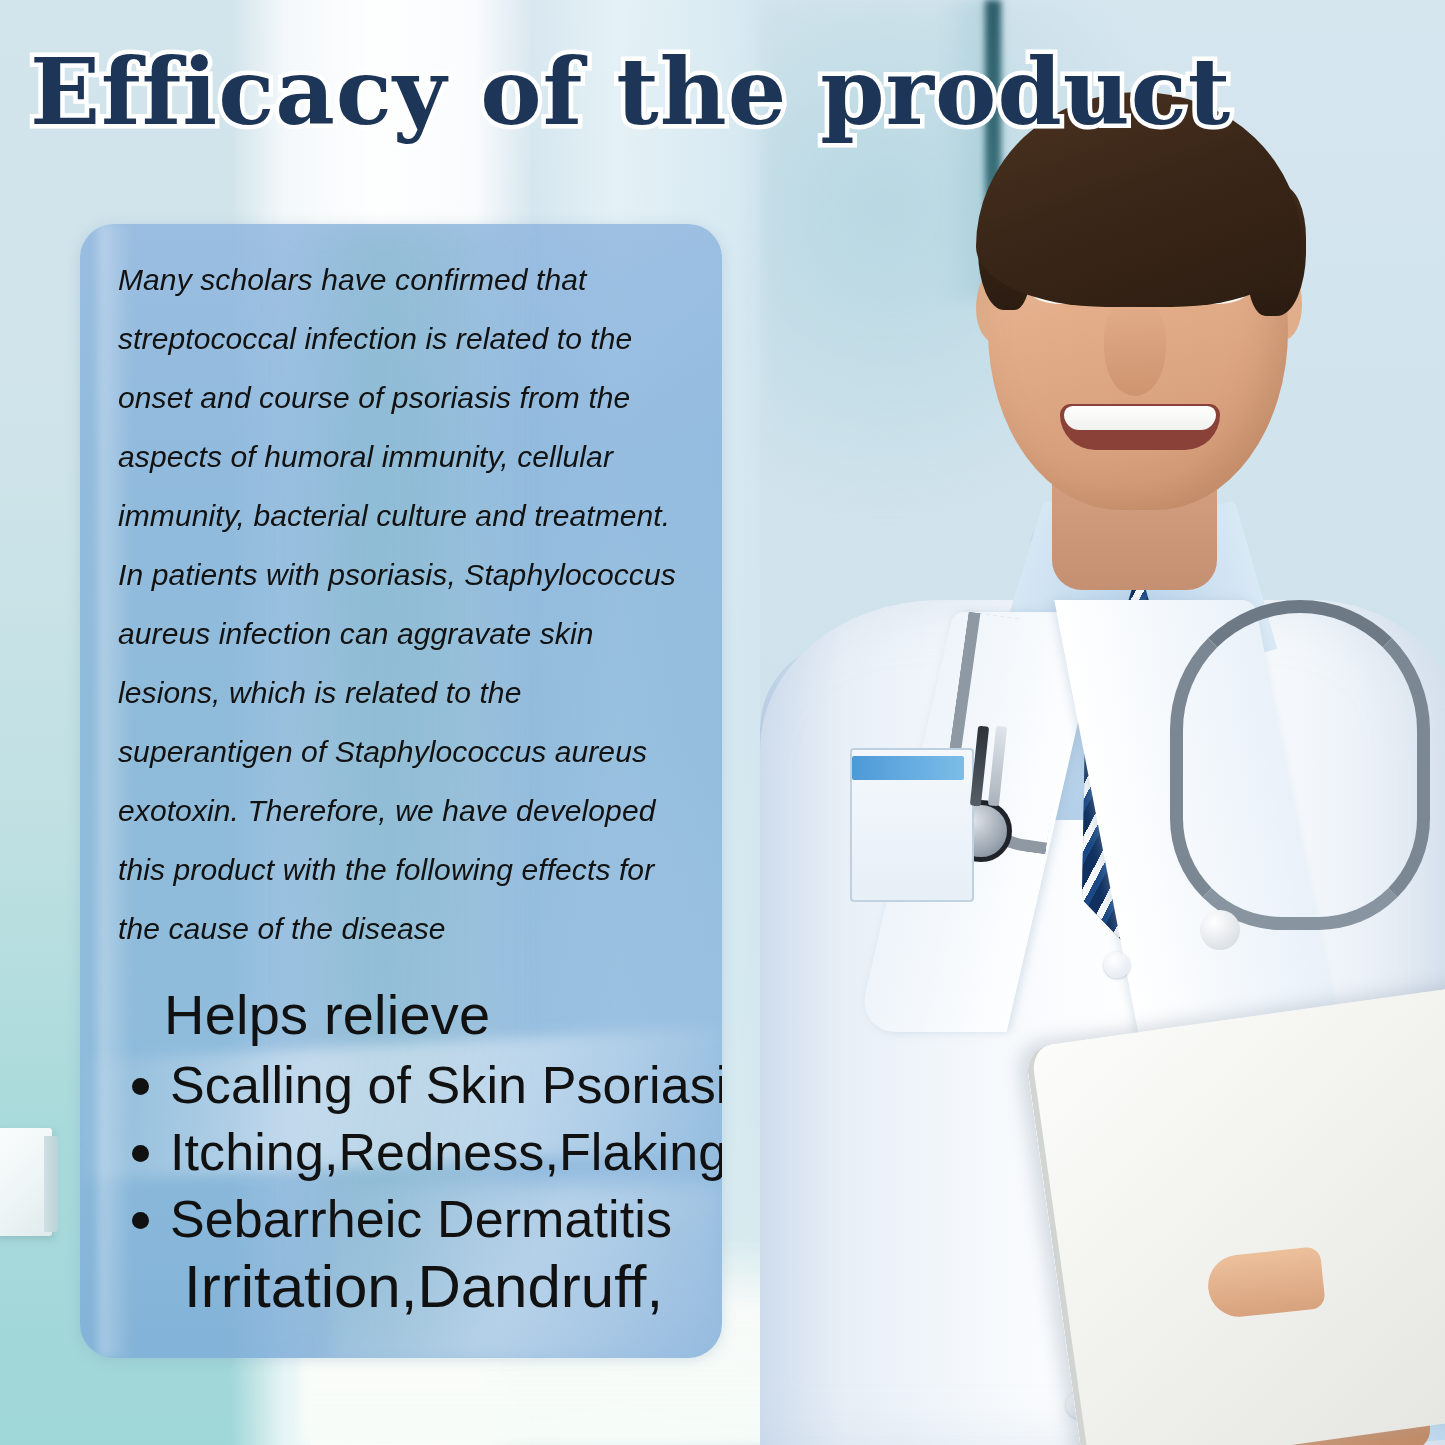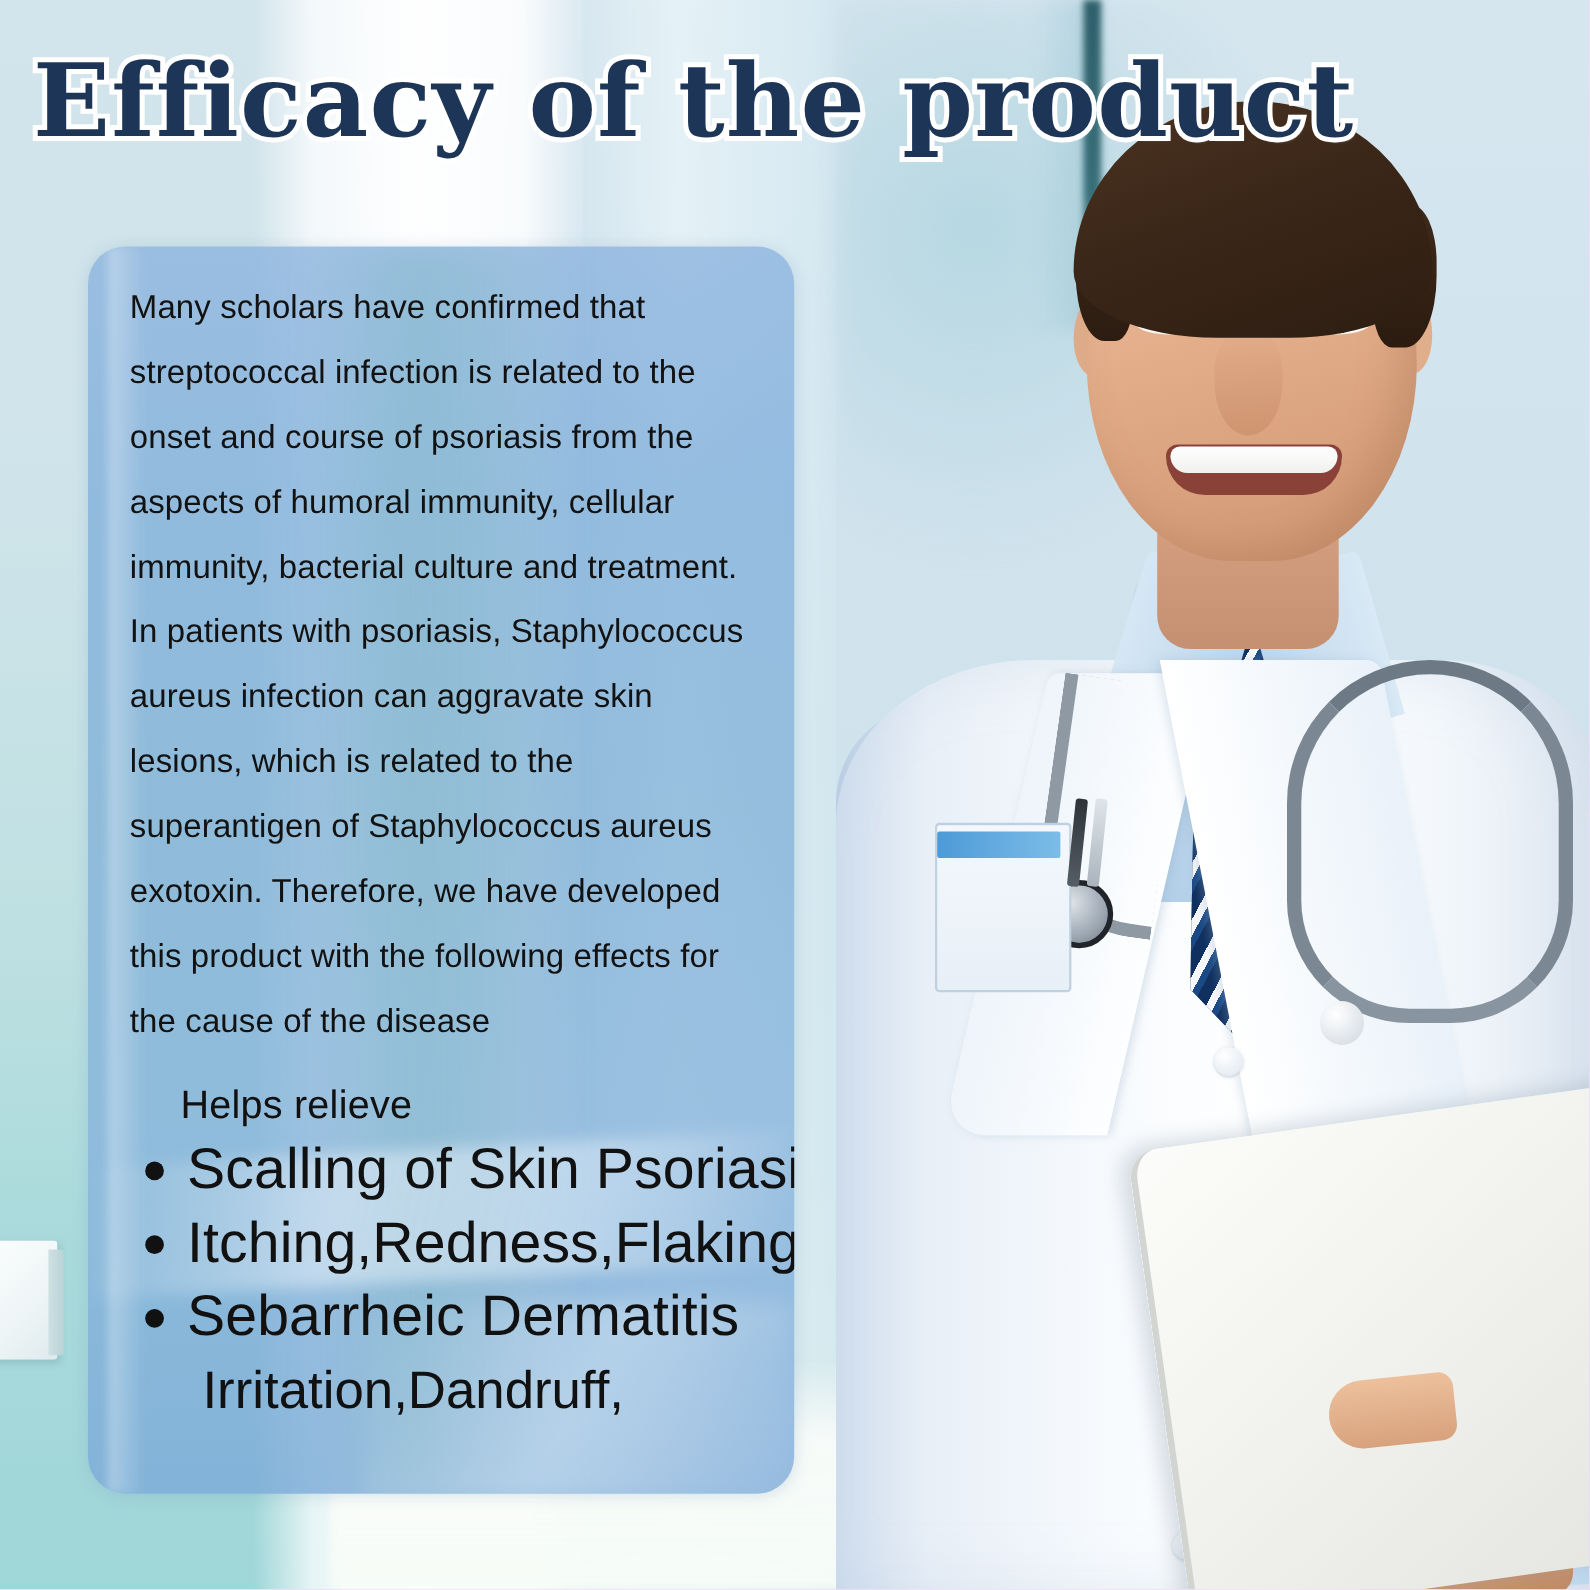--- a/index.html
+++ b/index.html
@@ -526,25 +526,26 @@
     padding: 26px 12px 0 38px;
   }
 
   .para {
     margin: 0;
     font-size: 30px;
     line-height: 59px;
     color: #121212;
     letter-spacing: 0.1px;
     max-width: 580px;
+    font-style: italic;
   }
 
   .helps-heading {
     margin: 26px 0 2px 46px;
-    font-size: 36px;
+    font-size: 56px;
     line-height: 1.1;
     color: #111111;
     letter-spacing: 0.2px;
   }
 
   .bullets {
     list-style: none;
     margin: 6px 0 0 0;
     padding: 0;
   }
@@ -559,21 +560,21 @@
   }
   .bullet-dot {
     position: absolute;
     left: 14px;
     top: 26px;
     width: 17px; height: 17px;
     background: #111111;
     border-radius: 50%;
   }
   .bullet-cont {
-    font-size: 48px;
+    font-size: 60px;
     line-height: 67px;
     color: #111111;
     padding-left: 66px;
     white-space: nowrap;
   }
 </style>
 </head>
 <body>
 
 <div id="poster">

